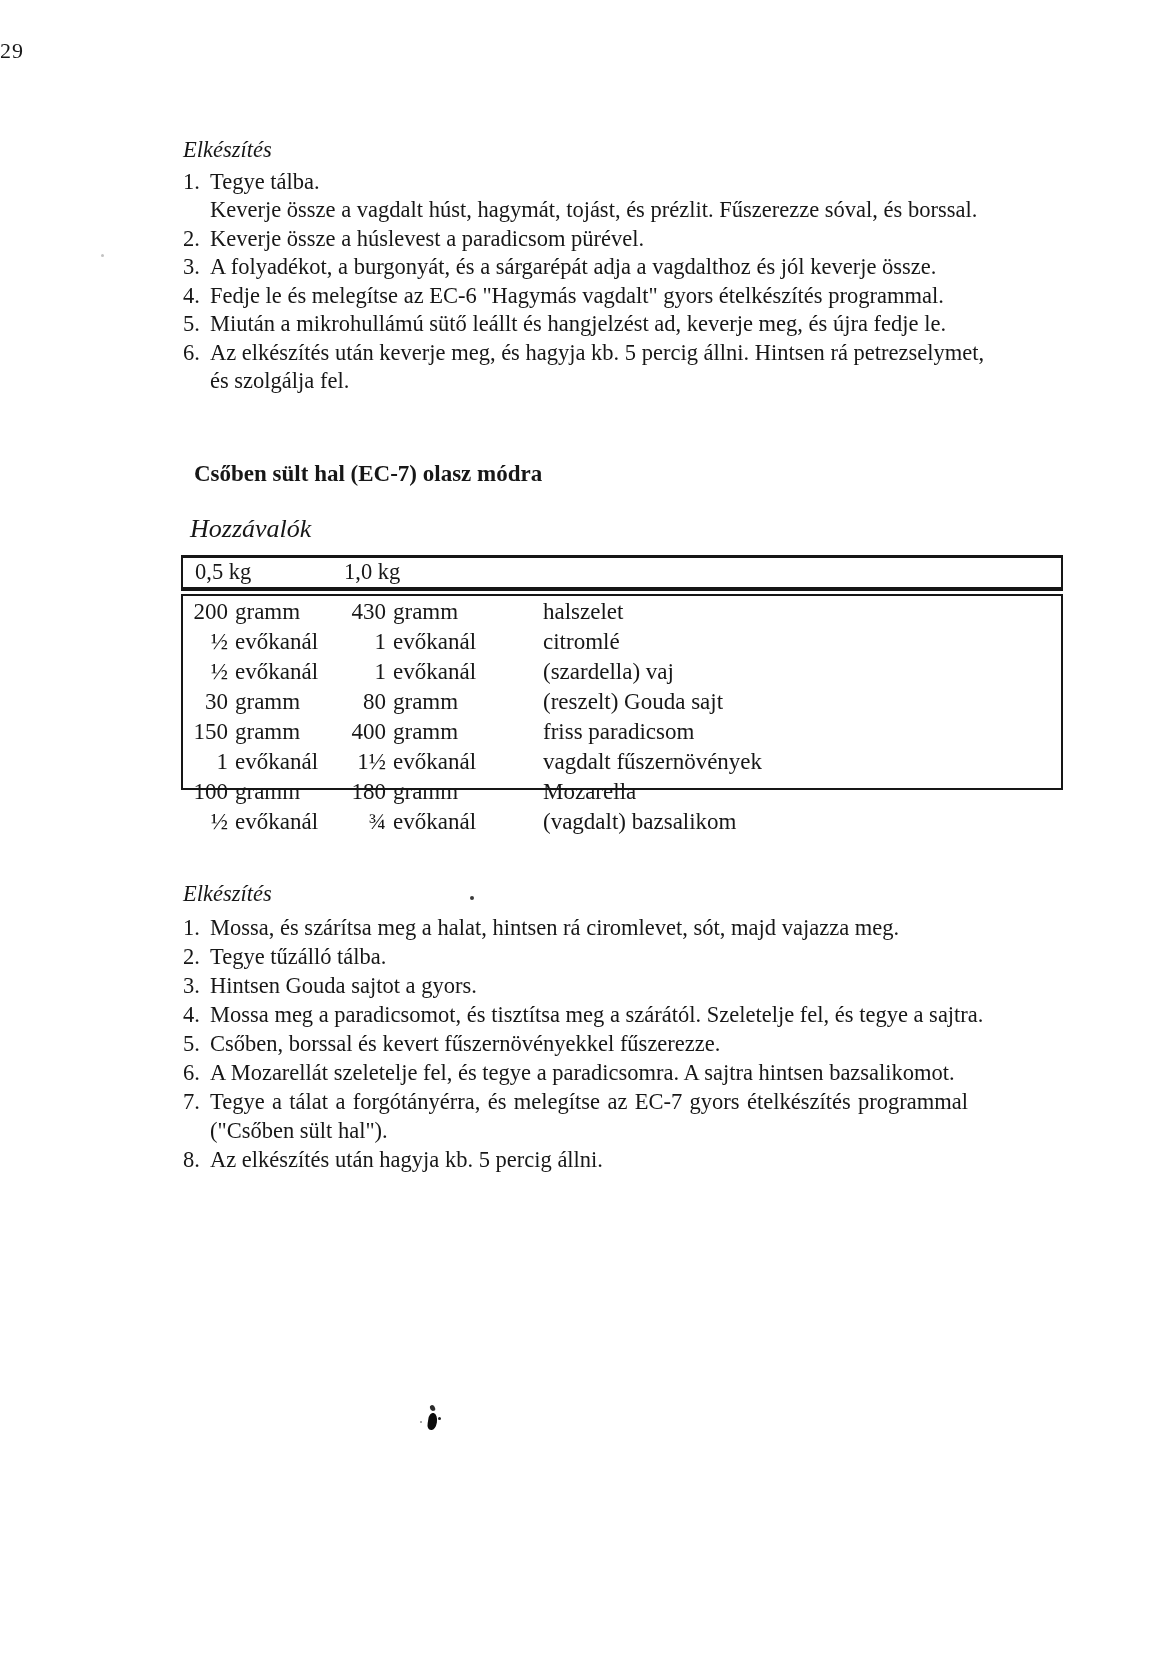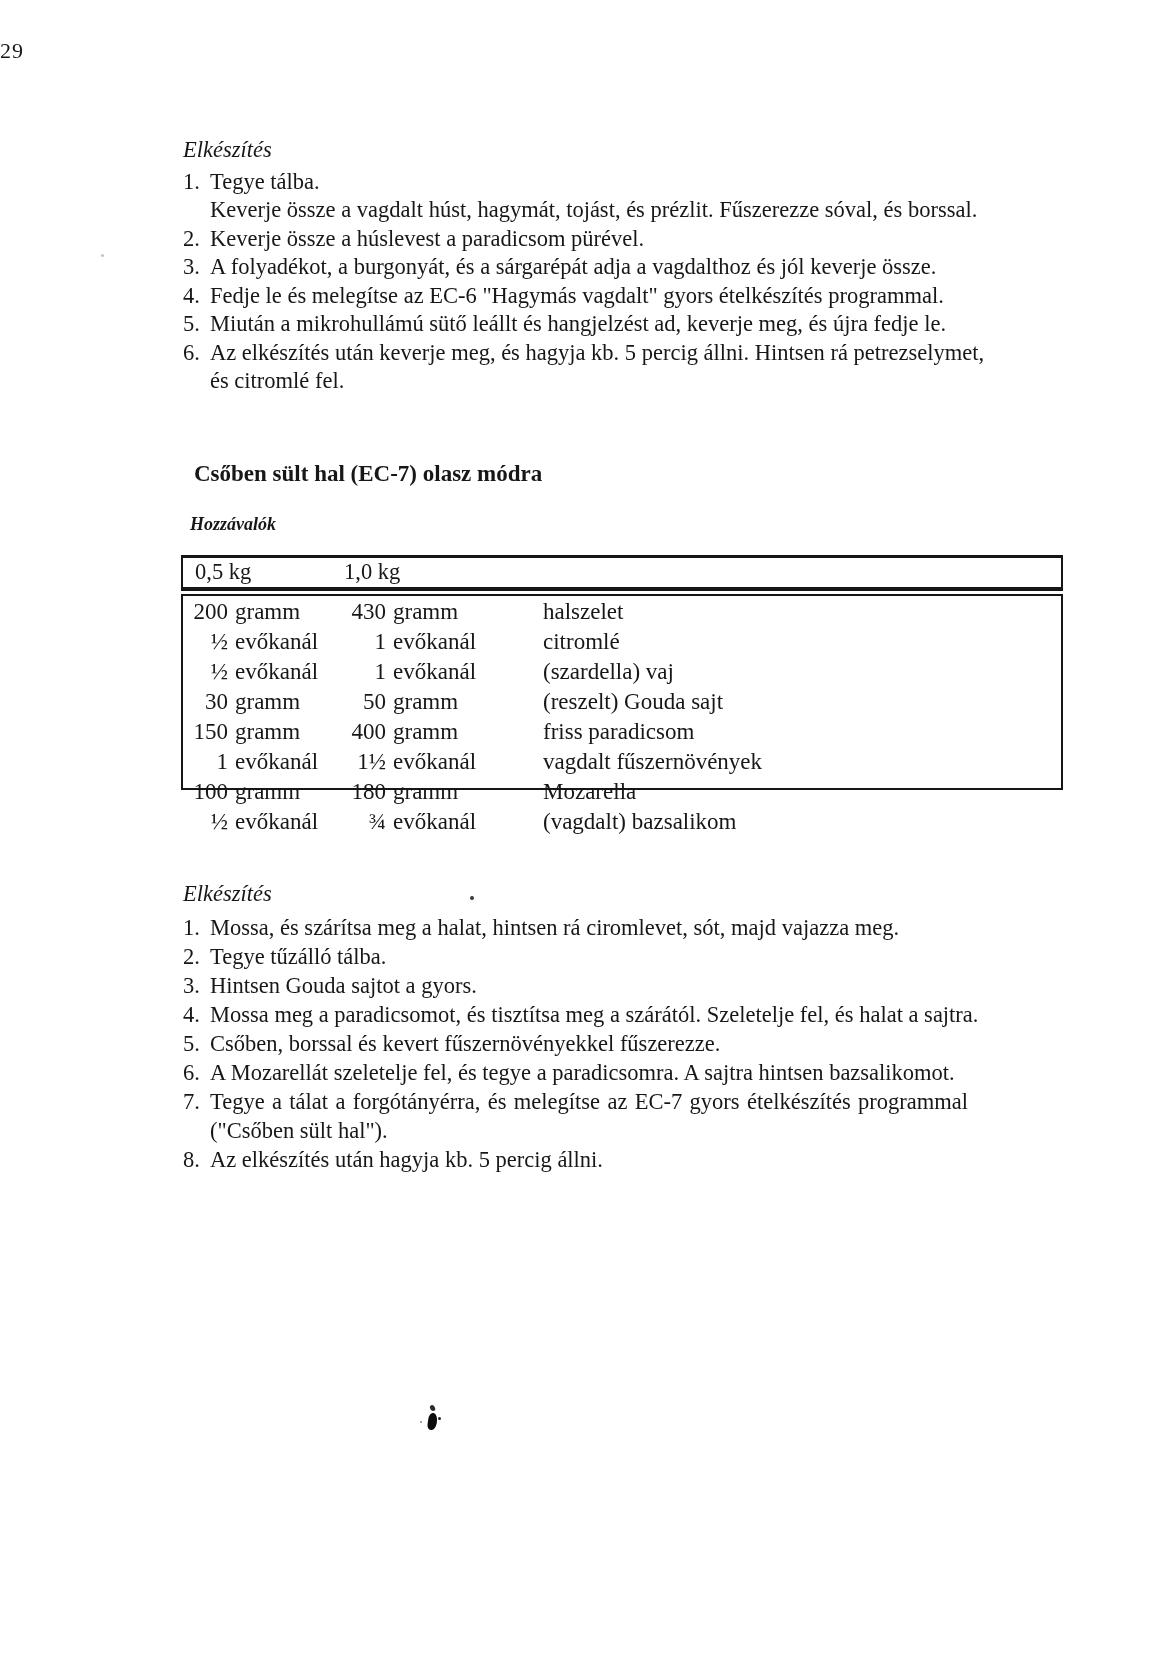--- a/index.html
+++ b/index.html
@@ -43,21 +43,21 @@
     text-align-last:justify;
   }
 
   
   #title{
     top:461px;left:194px;
     font-size:23px;font-weight:bold;
   }
   #hozzavalok{
     top:514px;left:190px;
-    font-size:18px;font-style:italic;font-weight:bold;
+    font-size:26px;font-style:italic;
   }
 
   
   #thead{
     top:555px;left:181px;width:882px;height:36px;
     box-sizing:border-box;
     border:2px solid #161616;
     border-top-width:3px;
     border-bottom-width:4px;
     font-size:22.5px;line-height:28px;
@@ -131,21 +131,21 @@
     <li>
       <span class="num">5.</span>
       <span class="txt">
         <span class="ln">Miután a mikrohullámú sütő leállt és hangjelzést ad, keverje meg, és újra fedje le.</span>
       </span>
     </li>
     <li>
       <span class="num">6.</span>
       <span class="txt">
         <span class="ln">Az elkészítés után keverje meg, és hagyja kb. 5 percig állni. Hintsen rá petrezselymet,</span>
-        <span class="ln">és citromlé fel.</span>
+        <span class="ln">és szolgálja fel.</span>
       </span>
     </li>
   </ol>
 </div>
 
 <div id="title" class="abs">Csőben sült hal (EC-7) olasz módra</div>
 
 <div id="hozzavalok" class="abs">Hozzávalók</div>
 
 <div id="thead" class="abs">
@@ -156,21 +156,21 @@
   <div class="trow">
     <span class="n1">200</span><span class="u1">gramm</span><span class="n2">430</span><span class="u2">gramm</span><span class="ing">halszelet</span>
   </div>
   <div class="trow">
     <span class="n1">½</span><span class="u1">evőkanál</span><span class="n2">1</span><span class="u2">evőkanál</span><span class="ing">citromlé</span>
   </div>
   <div class="trow">
     <span class="n1">½</span><span class="u1">evőkanál</span><span class="n2">1</span><span class="u2">evőkanál</span><span class="ing">(szardella) vaj</span>
   </div>
   <div class="trow">
-    <span class="n1">30</span><span class="u1">gramm</span><span class="n2">50</span><span class="u2">gramm</span><span class="ing">(reszelt) Gouda sajt</span>
+    <span class="n1">30</span><span class="u1">gramm</span><span class="n2">80</span><span class="u2">gramm</span><span class="ing">(reszelt) Gouda sajt</span>
   </div>
   <div class="trow">
     <span class="n1">150</span><span class="u1">gramm</span><span class="n2">400</span><span class="u2">gramm</span><span class="ing">friss paradicsom</span>
   </div>
   <div class="trow">
     <span class="n1">1</span><span class="u1">evőkanál</span><span class="n2">1½</span><span class="u2">evőkanál</span><span class="ing">vagdalt fűszernövények</span>
   </div>
   <div class="trow">
     <span class="n1">100</span><span class="u1">gramm</span><span class="n2">180</span><span class="u2">gramm</span><span class="ing">Mozarella</span>
   </div>
@@ -196,21 +196,21 @@
     </li>
     <li>
       <span class="num">3.</span>
       <span class="txt">
         <span class="ln">Hintsen Gouda sajtot a gyors.</span>
       </span>
     </li>
     <li>
       <span class="num">4.</span>
       <span class="txt">
-        <span class="ln">Mossa meg a paradicsomot, és tisztítsa meg a szárától. Szeletelje fel, és halat a sajtra.</span>
+        <span class="ln">Mossa meg a paradicsomot, és tisztítsa meg a szárától. Szeletelje fel, és tegye a sajtra.</span>
       </span>
     </li>
     <li>
       <span class="num">5.</span>
       <span class="txt">
         <span class="ln">Csőben, borssal és kevert fűszernövényekkel fűszerezze.</span>
       </span>
     </li>
     <li>
       <span class="num">6.</span>

